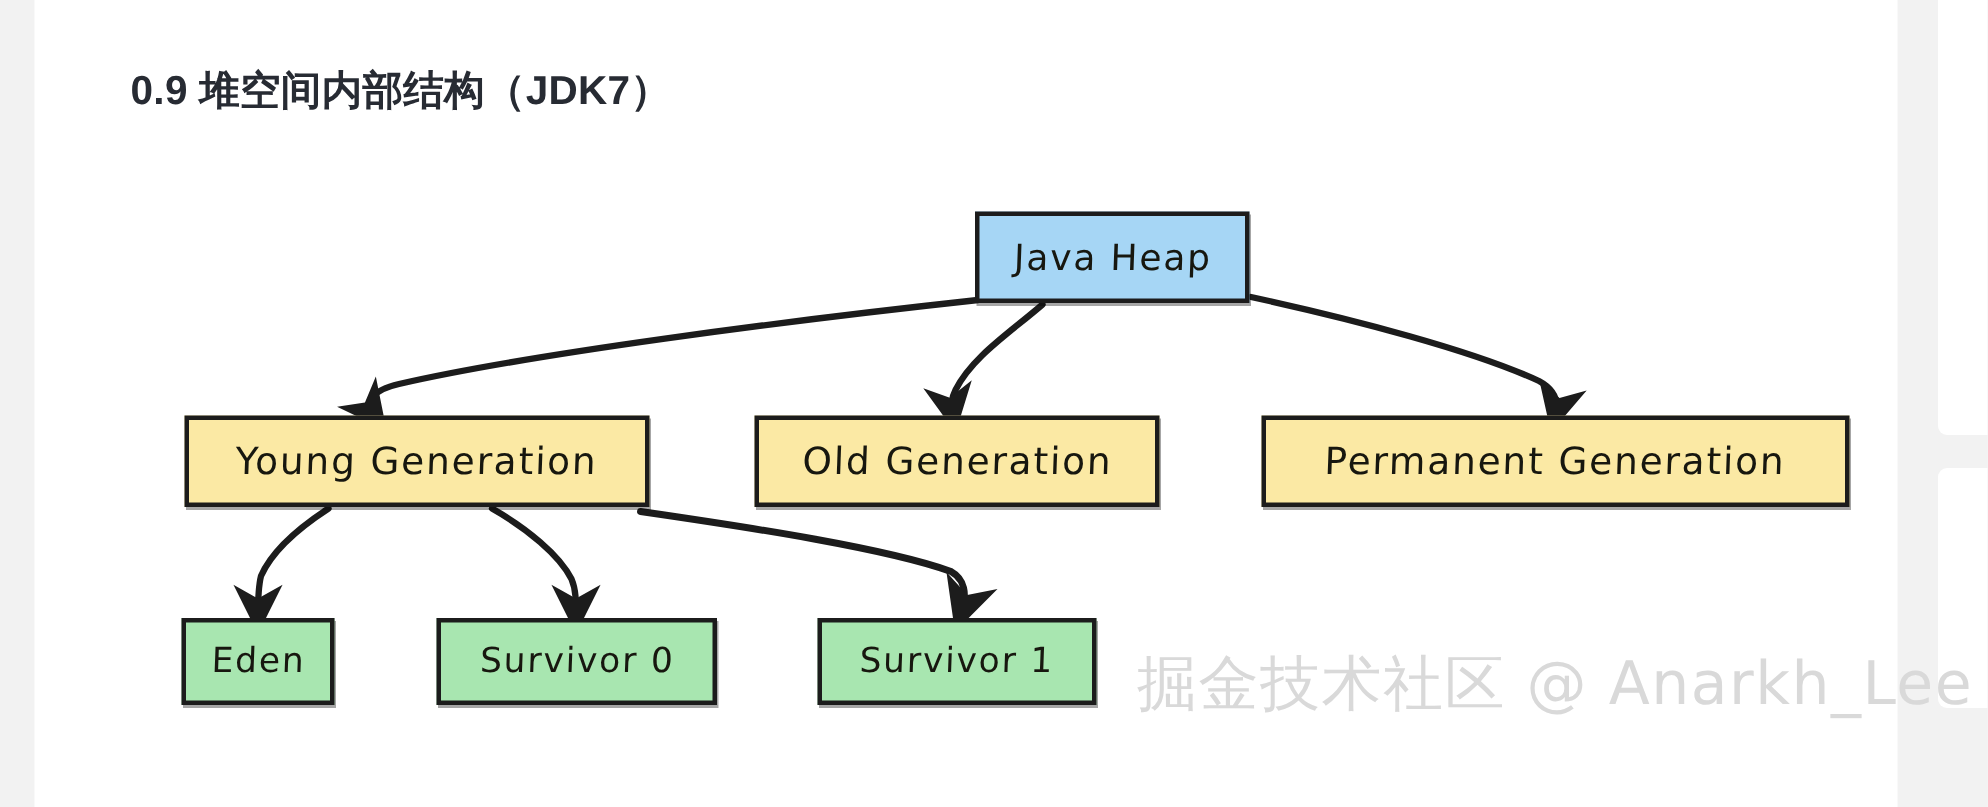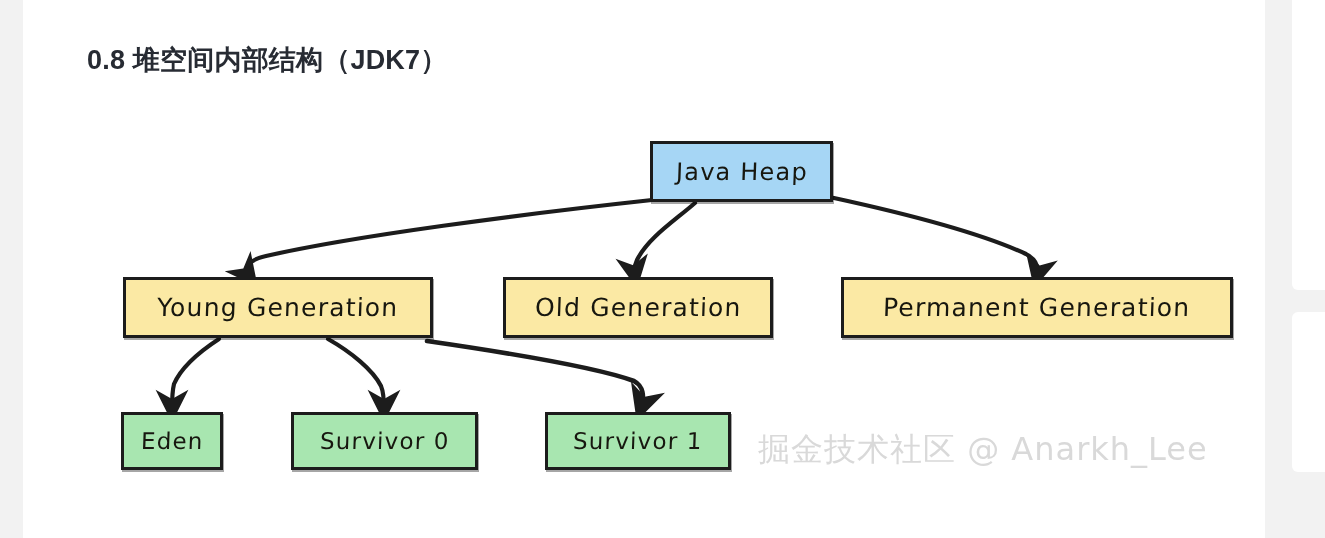--- a/index.html
+++ b/index.html
@@ -129,38 +129,38 @@
   }
   #node-eden .node-label,
   #node-survivor-0 .node-label,
   #node-survivor-1 .node-label { font-size: 23px; }
 
   
   #watermark {
     position: absolute;
     left: 735px;
     top: 428px;
-    font-size: 32px;
+    font-size: 40px;
     color: #d9d9d9;
     white-space: nowrap;
     letter-spacing: 1px;
     font-family: "DejaVu Sans", sans-serif;
   }
 </style>
 </head>
 <body>
 
 <div id="root">
 
   <div class="rail-panel" id="rail-panel-top"></div>
   <div class="rail-panel" id="rail-panel-bottom"></div>
 
   <div id="page">
 
-    <div id="page-title">0.8 堆空间内部结构（JDK7）</div>
+    <div id="page-title">0.9 堆空间内部结构（JDK7）</div>
 
     <div id="diagram">
 
       <svg id="arrow-layer" viewBox="0 0 1242 538">
         <defs>
           <marker id="ahead" markerWidth="9" markerHeight="9" refX="5.2" refY="4.5" orient="auto">
             <path d="M0.4,0.6 L8.2,4.5 L0.4,8.4 L2.6,4.5 Z" fill="#1c1c1c"></path>
           </marker>
         </defs>
 

